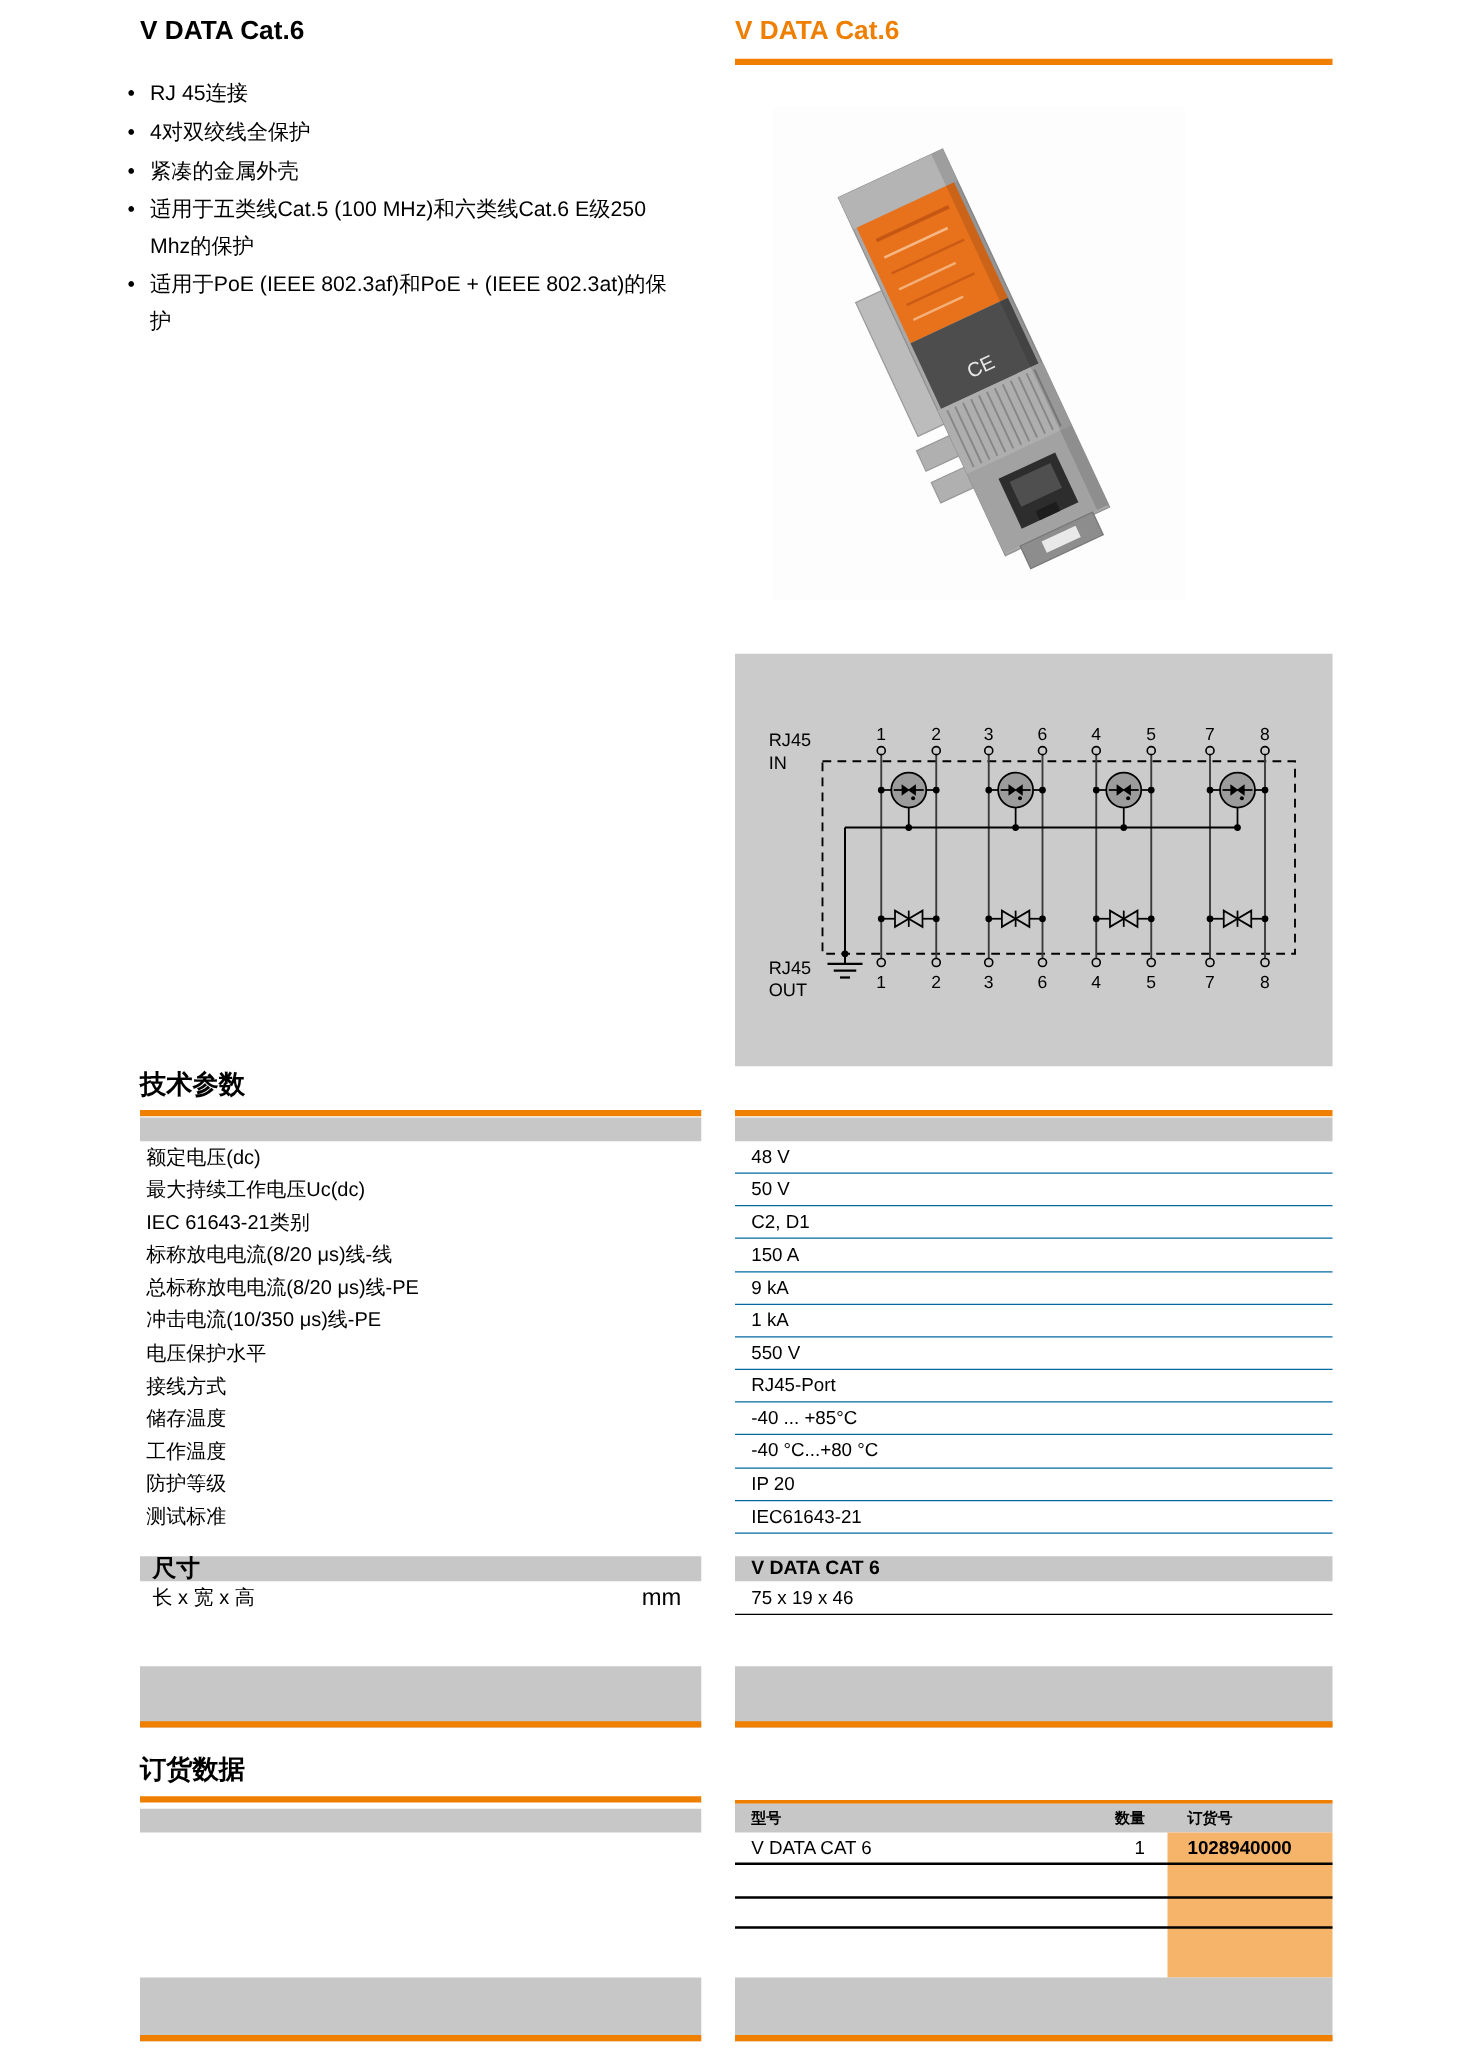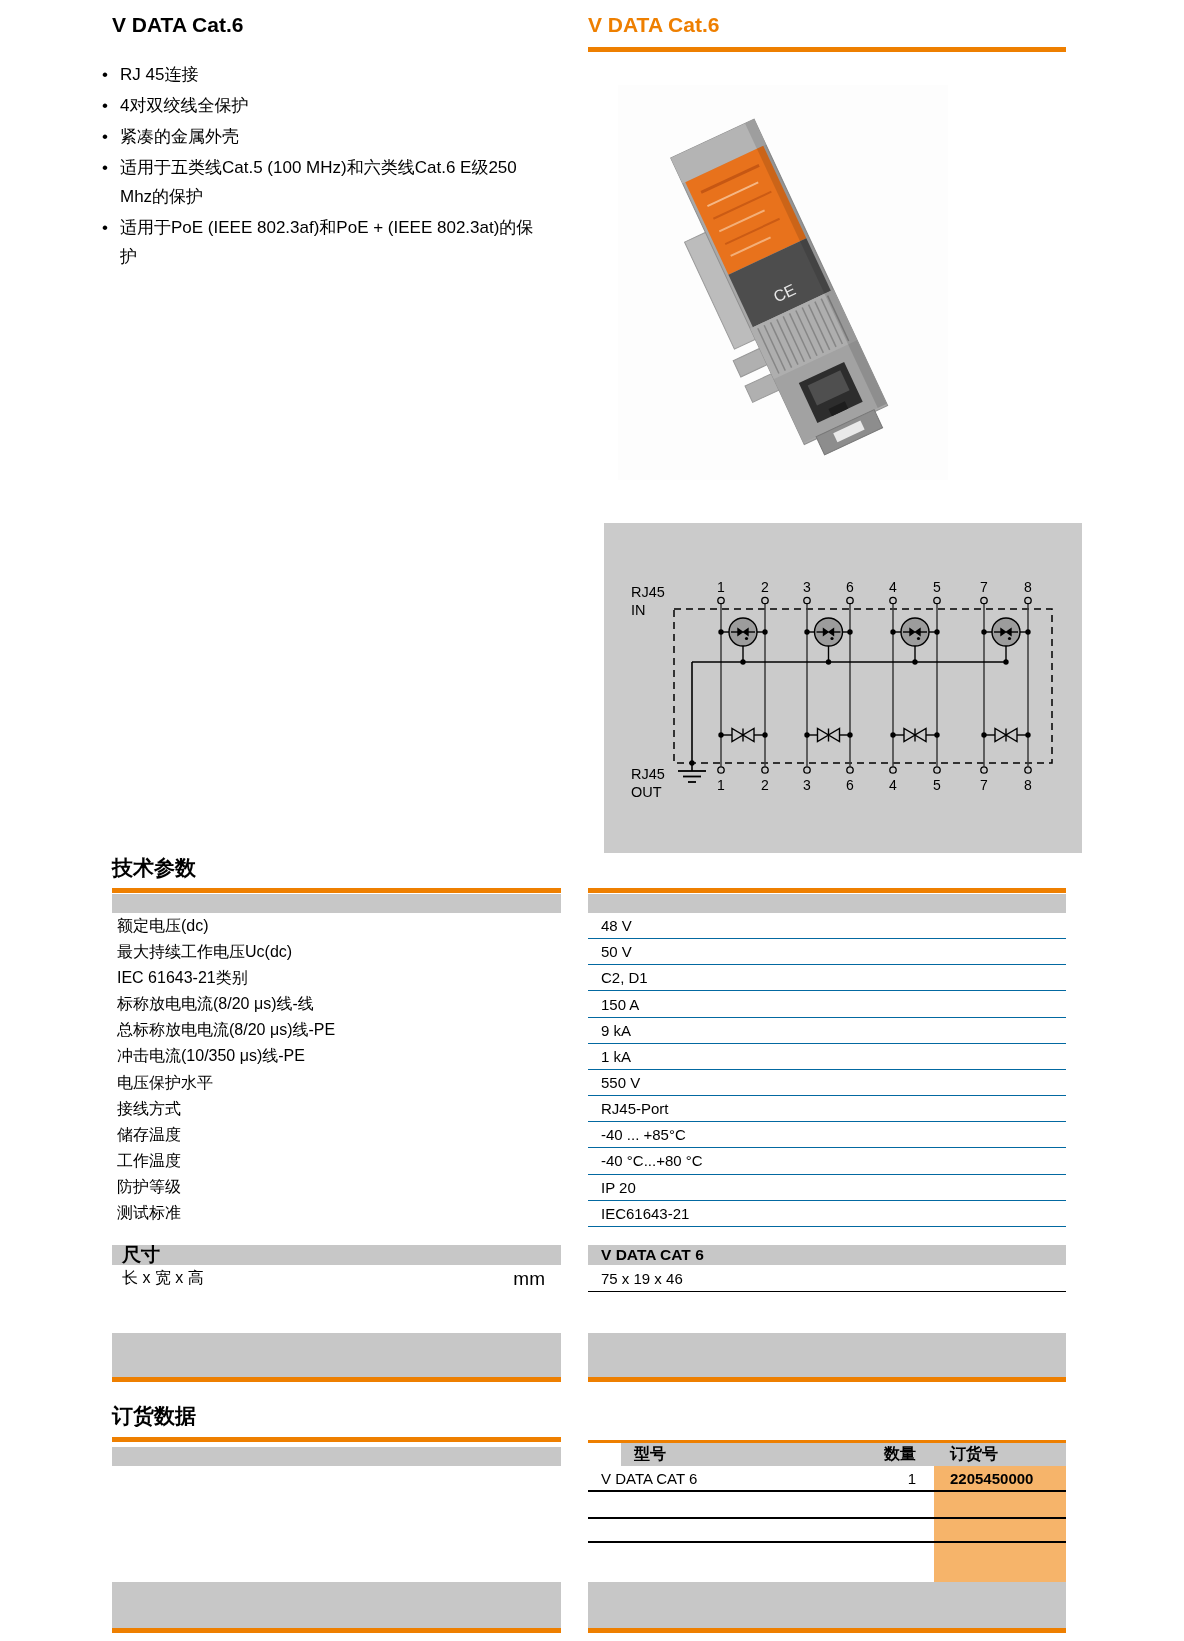--- a/index.html
+++ b/index.html
@@ -22,21 +22,21 @@
   
   .tlabels .trow{height:26.17px;display:flex;align-items:center;padding-left:5px;font-size:16px;}
   .tvalues .trow{height:26.17px;display:flex;align-items:center;padding-left:13px;font-size:15px;
                  border-bottom:1px solid #0369a1;box-sizing:border-box;}
 
   
   .bartitle{display:flex;align-items:center;font-weight:bold;}
   .dimrow{display:flex;align-items:center;box-sizing:border-box;font-size:16px;}
 
   
-  .ohead{display:flex;align-items:center;font-weight:bold;font-size:16px;margin-left:33px;}
+  .ohead{display:flex;align-items:center;font-weight:bold;font-size:12px;}
   .orow{display:flex;align-items:center;font-size:15px;box-sizing:border-box;}
   .col-model{flex:1 1 auto;padding-left:13px;}
   .col-qty{width:120px;text-align:right;padding-right:18px;box-sizing:border-box;}
   .col-order{width:132px;padding-left:16px;box-sizing:border-box;}
   .rowline{border-bottom:2px solid #000;}
 
   svg text{font-family:"Liberation Sans","DejaVu Sans",sans-serif;}
 </style>
 </head>
 <body>
@@ -101,21 +101,21 @@
         <rect x="156" y="332" width="18" height="8" fill="#1d1d1d"></rect>
 
         <rect x="133" y="352" width="64" height="20" fill="#8d8d8d" stroke="#777" stroke-width="1"></rect>
         <rect x="150" y="356" width="30" height="10" fill="#e9e9e9"></rect>
 
         <rect x="201" y="38" width="10" height="314" fill="#000" opacity="0.12"></rect>
       </g>
     </svg>
   </div>
 
-  <div class="abs" style="left:588px;top:523px;width:478px;height:330px;background:#cbcbcb;margin-left:16px;">
+  <div class="abs" style="left:588px;top:523px;width:478px;height:330px;background:#cbcbcb;">
     <svg width="478" height="330" viewBox="0 0 478 330">
       <g font-size="14.5" fill="#000">
         <text x="27" y="74">RJ45</text>
         <text x="27" y="92">IN</text>
         <text x="27" y="256">RJ45</text>
         <text x="27" y="274">OUT</text>
       </g>
 
       <rect x="70" y="86" width="378" height="154" fill="none" stroke="#000" stroke-width="1.5" stroke-dasharray="7 5"></rect>
 
@@ -343,21 +343,21 @@
     <div class="ohead graybar" style="height:23px;">
       <div class="col-model">型号</div>
       <div class="col-qty">数量</div>
       <div class="col-order">订货号</div>
     </div>
 
     <div class="abs" style="left:346px;top:26px;width:132px;height:116px;background:#f6b46a;z-index:0;"></div>
     <div class="orow rowline" style="height:26px;position:relative;z-index:1;">
       <div class="col-model">V DATA CAT 6</div>
       <div class="col-qty">1</div>
-      <div class="col-order" style="font-weight:bold;">2205450000</div>
+      <div class="col-order" style="font-weight:bold;">1028940000</div>
     </div>
     <div class="orow rowline" style="height:27px;position:relative;z-index:1;"></div>
     <div class="orow rowline" style="height:24px;position:relative;z-index:1;"></div>
   </div>
 
   <div class="abs bar-orange-bottom" style="left:112px;top:1582px;width:449px;height:46px;"></div>
   <div class="abs bar-orange-bottom" style="left:588px;top:1582px;width:478px;height:46px;"></div>
 
 </div>
 

